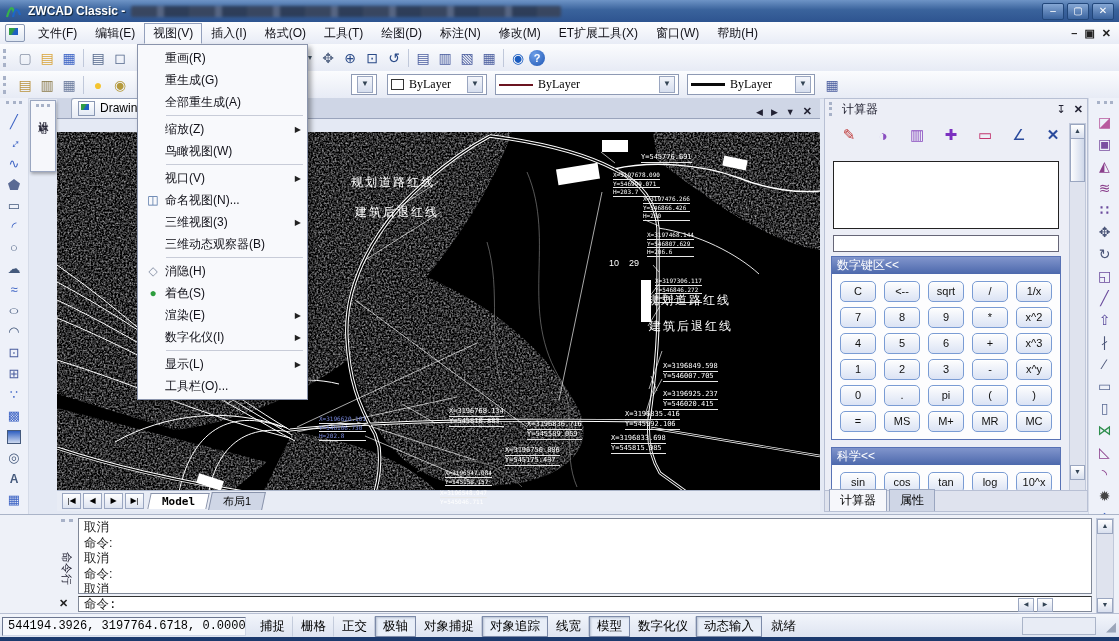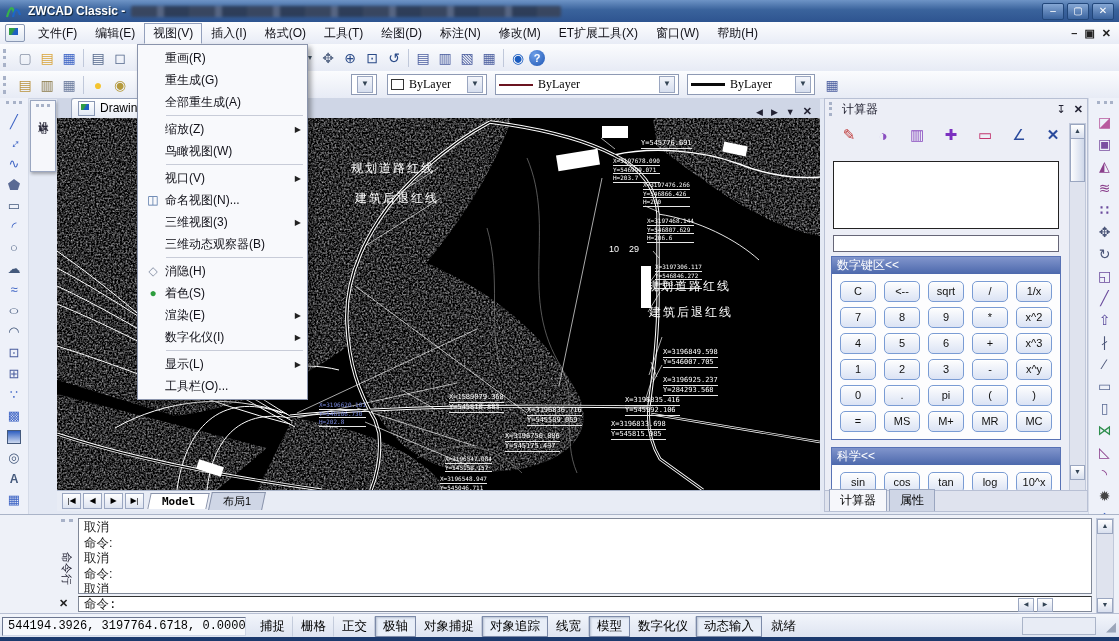--- a/index.html
+++ b/index.html
@@ -40,21 +40,21 @@
   .tabnav{margin-left:auto;display:flex;gap:8px;padding:0 8px;align-items:center;color:#223;font-size:9px;}
   .tabnav span{cursor:default;}
   
   .left-toolbar{position:absolute;left:0;top:98px;width:28px;height:424px;background:#eef1f9;display:flex;flex-direction:column;align-items:center;padding-top:3px;border-right:1px solid #d5dbe8;}
   .vgrip{width:16px;height:5px;border-top:3px dotted #a8b2c8;margin-bottom:2px;flex:0 0 auto;}
   .left-toolbar .tbi{height:21px;font-size:13px;}
   .floater{position:absolute;left:30px;top:100px;width:24px;height:70px;background:#f6f7fb;border:1px solid #9aa6c0;box-shadow:1px 2px 3px rgba(0,0,0,.3);display:flex;flex-direction:column;align-items:center;z-index:5;}
   .floater .fgrip{width:14px;height:4px;border-top:3px dotted #a8b2c8;margin:3px 0 2px;}
   .floater .vtext{writing-mode:vertical-rl;font-size:10px;color:#223;letter-spacing:1px;}
   
-  .canvas{position:absolute;left:57px;top:118px;width:763px;height:372px;background:#000;overflow:hidden;}
+  .canvas{position:absolute;left:57px;top:132px;width:763px;height:372px;background:#000;overflow:hidden;}
   .canvas svg{position:absolute;left:0;top:0;}
   .clabel{position:absolute;color:#fff;font-family:"DejaVu Sans Mono",monospace;font-size:7px;line-height:9px;white-space:pre;z-index:3;}
   .clabel span{display:block;border-bottom:1px solid #e8e8e8;}
   .clabel span:empty{display:none;border:none;}
   .rlabel{position:absolute;color:#fff;font-size:12px;letter-spacing:2px;white-space:pre;z-index:3;}
   
   .modelbar{position:absolute;left:57px;top:490px;width:763px;height:20px;background:#e8ecf5;border-top:1px solid #aab4c8;display:flex;align-items:center;font-size:11px;}
   .mnav{display:flex;gap:2px;padding:0 5px;}
   .mnav span{min-width:15px;height:14px;background:linear-gradient(#ffffff,#dde3f0);border:1px solid #9aa6c0;text-align:center;line-height:13px;font-size:8px;padding:0 1px;}
   .mtab{padding:1px 12px;border:1px solid #8a94ac;border-bottom:none;background:#cfd6e6;margin-right:2px;transform:skewX(-12deg);}
@@ -354,37 +354,37 @@
       <div class="clabel" style="left:590px;top:84px;font-size:6px;line-height:7.5px">
         <span>X=3197468.144</span><span>Y=546807.629</span><span>H=206.6</span>
       </div>
 
       <div class="clabel" style="left:598px;top:130px;font-size:6px;line-height:7.5px">
         <span>X=3197306.117</span><span>Y=546846.272</span><span>H=203.4</span>
       </div>
 
 
       <div class="clabel" style="left:392px;top:257px">
-        <span>X=1589079.368</span><span>Y=545810.883</span>
+        <span>X=3196768.134</span><span>Y=545810.883</span>
       </div>
 
       <div class="clabel" style="left:470px;top:270px">
         <span>X=3196836.716</span><span>Y=545589.059</span>
       </div>
 
       <div class="clabel" style="left:448px;top:296px">
         <span>X=3196750.886</span><span>Y=545175.437</span>
       </div>
 
       <div class="clabel" style="left:606px;top:212px">
         <span>X=3196849.598</span><span>Y=546007.705</span>
       </div>
 
       <div class="clabel" style="left:606px;top:240px">
-        <span>X=3196925.237</span><span>Y=284293.568</span>
+        <span>X=3196925.237</span><span>Y=546020.415</span>
       </div>
 
       <div class="clabel" style="left:568px;top:260px">
         <span>X=3196835.416</span><span>Y=545992.106</span>
       </div>
 
       <div class="clabel" style="left:554px;top:284px">
         <span>X=3196833.698</span><span>Y=545815.985</span>
       </div>
 

